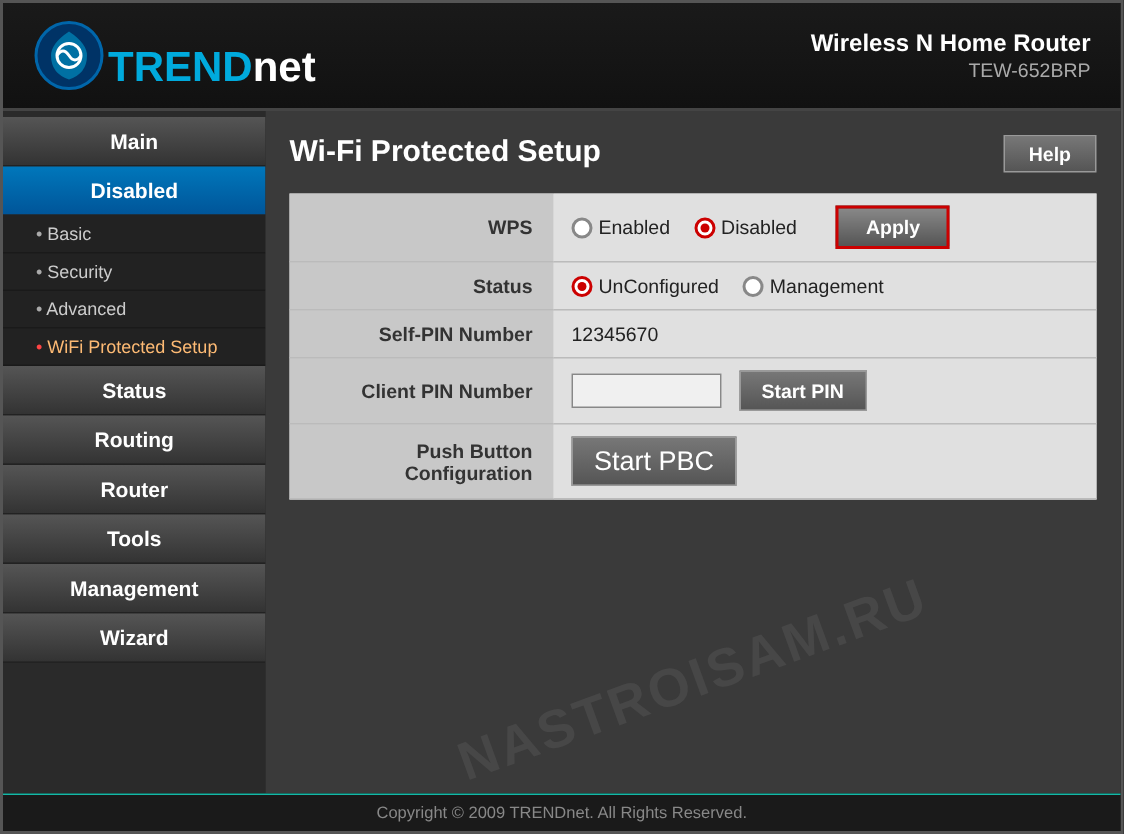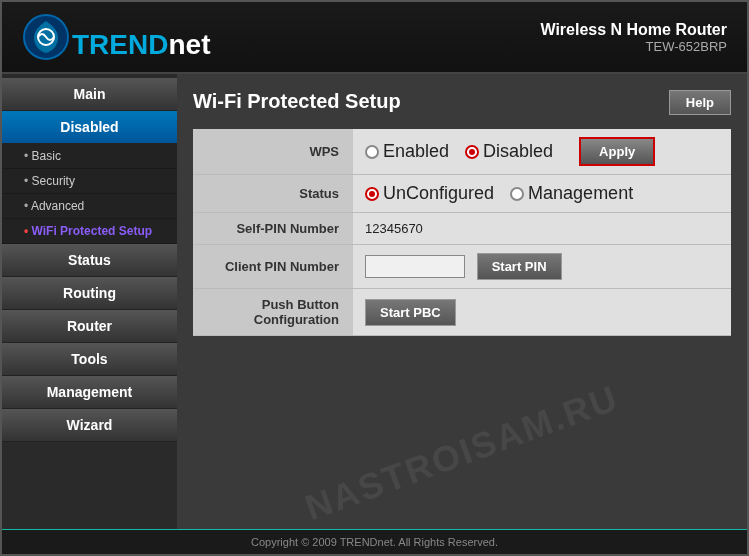--- a/index.html
+++ b/index.html
@@ -105,22 +105,22 @@
       text-decoration: none;
       border-bottom: 1px solid #1a1a1a;
     }
 
     .sidebar-sub-item::before {
       content: '• ';
       color: #aaa;
     }
 
     .sidebar-sub-item.active {
-      color: #8b5cf6;
-      font-weight: bold;
+      color: #fdba74;
+      font-weight: normal;
     }
 
     .sidebar-sub-item.active::before {
       content: '• ';
       color: #ff4444;
     }
 
     
     .main-panel {
       flex: 1;
@@ -162,40 +162,40 @@
       border-bottom: 1px solid #bbb;
       vertical-align: middle;
     }
 
     .form-table .label-cell {
       background: #c8c8c8;
       color: #333;
       font-weight: bold;
       font-size: 13px;
       text-align: right;
-      width: 160px;
+      width: 176px;
       padding-right: 14px;
     }
 
     .form-table .value-cell {
       background: #e0e0e0;
       color: #222;
     }
 
     .radio-group {
       display: flex;
       align-items: center;
       gap: 16px;
     }
 
     .radio-label {
       display: flex;
       align-items: center;
       gap: 4px;
-      font-size: 18px;
+      font-size: 13px;
       color: #222;
       cursor: pointer;
     }
 
     
     .radio-outer {
       width: 14px;
       height: 14px;
       border: 2px solid #888;
       border-radius: 50%;
@@ -258,22 +258,22 @@
       font-weight: bold;
       cursor: pointer;
       margin-left: 8px;
     }
 
     .start-pbc-btn {
       background: linear-gradient(180deg, #777 0%, #555 100%);
       color: #ffffff;
       border: 1px solid #999;
       padding: 5px 14px;
-      font-size: 13px;
-      font-weight: bold;
+      font-size: 18px;
+      font-weight: normal;
       cursor: pointer;
     }
 
     .self-pin {
       font-size: 13px;
       color: #222;
     }
 
     
     .footer {

